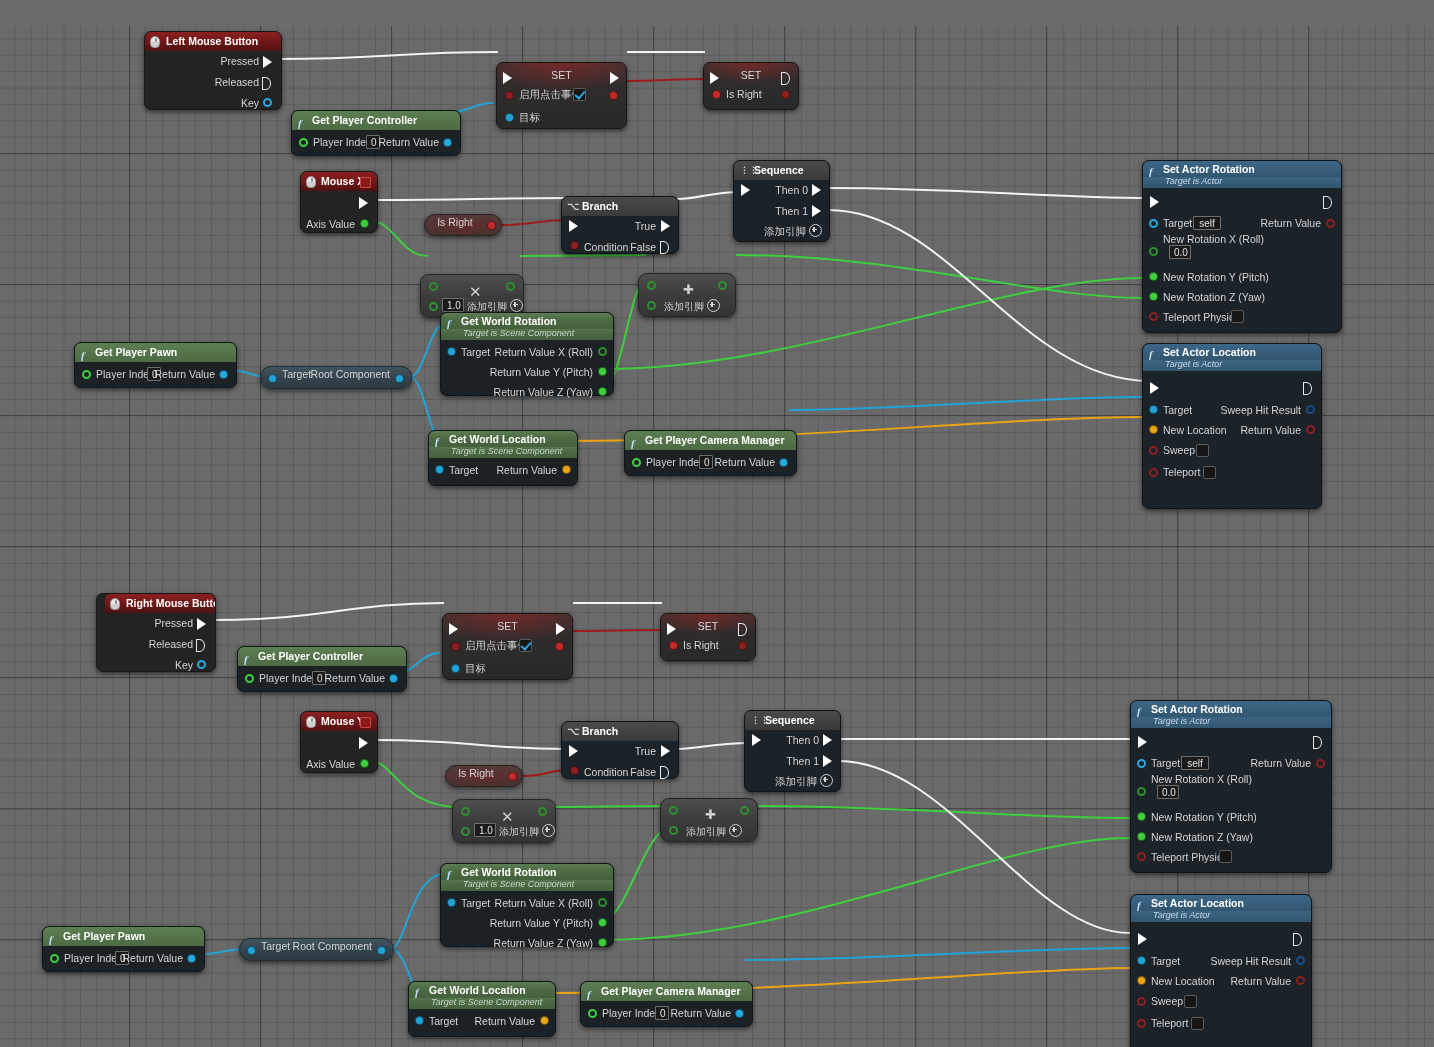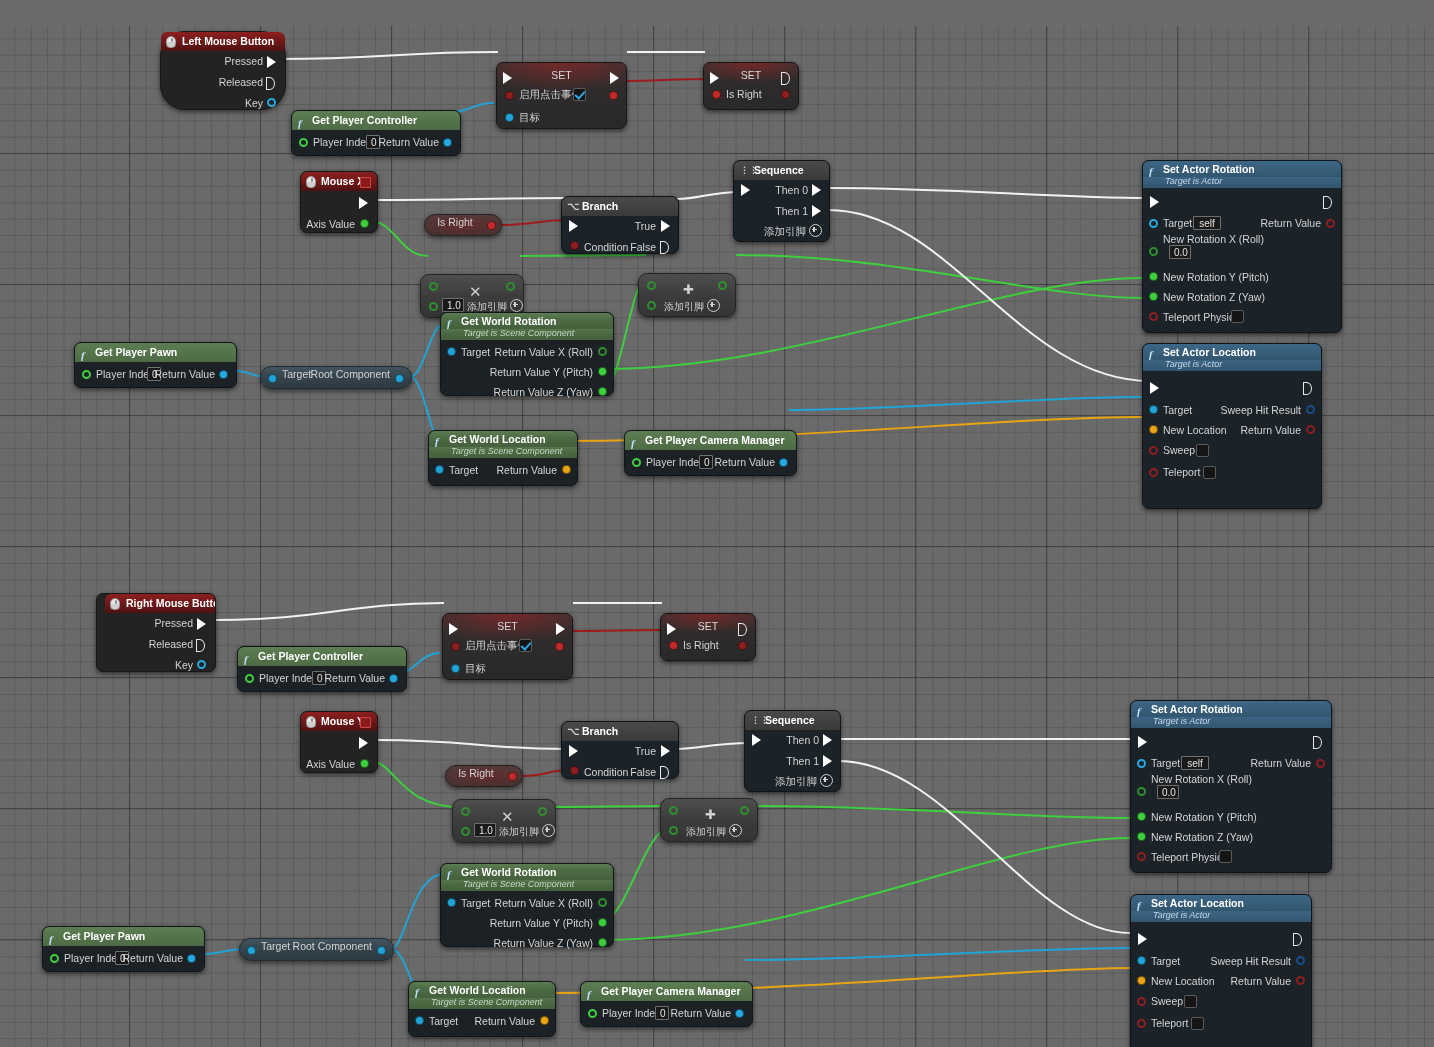--- a/index.html
+++ b/index.html
@@ -269,21 +269,21 @@
         <path d="M391,923 C405,923 412,848 444,848" stroke="#22a3d6"></path>
 
         <path d="M391,923 C405,923 412,967 420,967" stroke="#22a3d6"></path>
 
         <path d="M745,934 C860,934 1030,922 1130,922" stroke="#22a3d6"></path>
 
         <path d="M534,967 C800,967 1020,942 1130,942" stroke="#e8a415"></path>
       </g>
     </svg>
 
-    <div class="node node-event" style="left:160px;top:5px;width:126px;height:79px;border-radius:25px;">
+    <div class="node node-event" style="left:144px;top:5px;width:138px;height:79px;">
       <div class="hdr hdr-event" style="padding-left:21px;">
         <span class="micon"></span>
         <span>Left Mouse Button</span>
       </div>
       <div class="body">
         <div class="row" style="height:21px;">
           <span class="lbl" style="right:22px;">Pressed</span>
           <span class="p-exec" style="right:9px;top:5px;"></span>
         </div>
         <div class="row" style="height:21px;">

